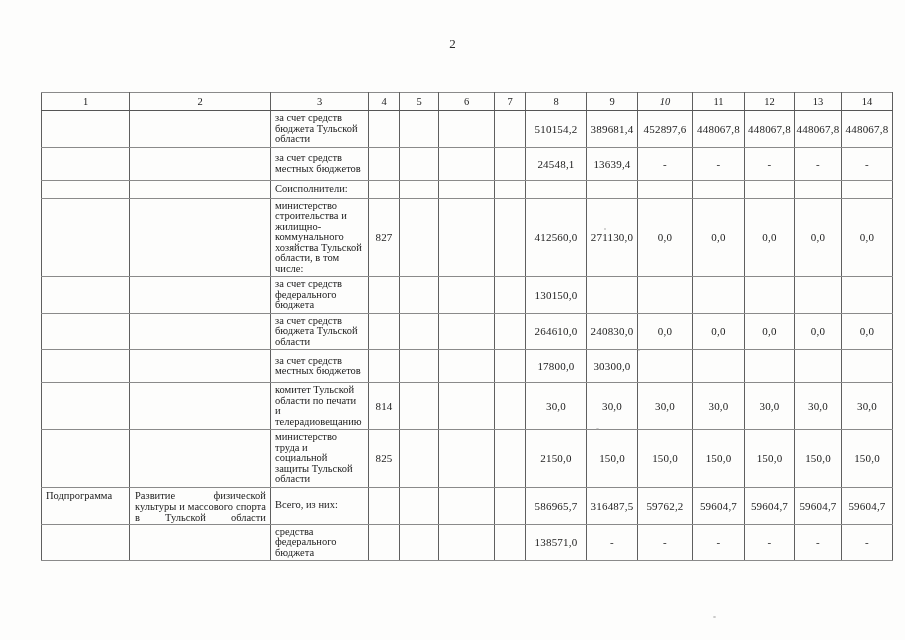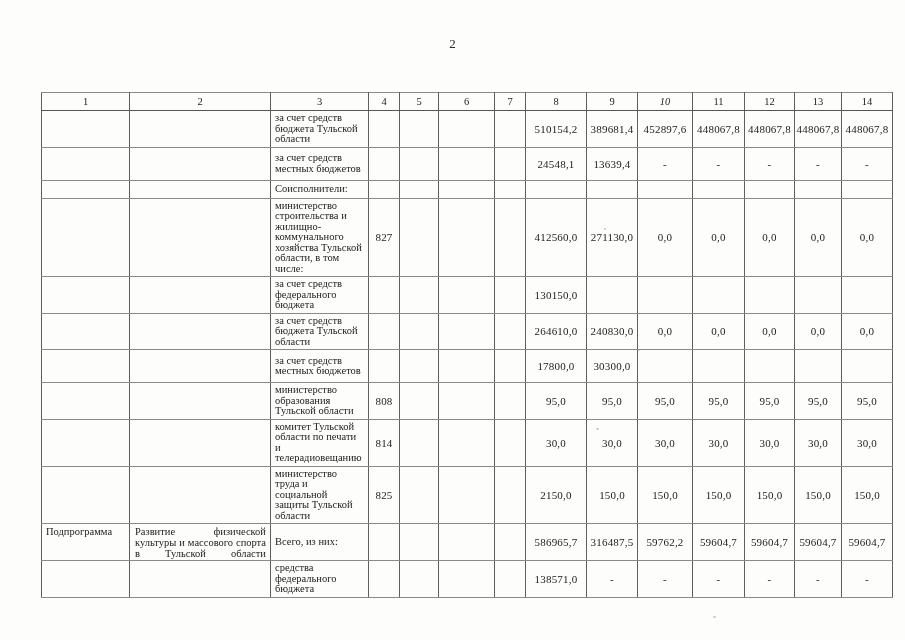--- a/index.html
+++ b/index.html
@@ -230,36 +230,20 @@
           <td class="c5"></td>
           <td class="c6"></td>
           <td class="c7">17800,0</td>
           <td class="c8">30300,0</td>
           <td class="c9"></td>
           <td class="c10"></td>
           <td class="c11"></td>
           <td class="c12"></td>
           <td class="c13"></td>
         </tr>
-        <tr style="height: 33px;">
-          <td class="c0"></td>
-          <td class="c1"></td>
-          <td class="c2">министерство образования Тульской области</td>
-          <td class="c3">808</td>
-          <td class="c4"></td>
-          <td class="c5"></td>
-          <td class="c6"></td>
-          <td class="c7">95,0</td>
-          <td class="c8">95,0</td>
-          <td class="c9">95,0</td>
-          <td class="c10">95,0</td>
-          <td class="c11">95,0</td>
-          <td class="c12">95,0</td>
-          <td class="c13">95,0</td>
-        </tr>
         <tr style="height: 43px;">
           <td class="c0"></td>
           <td class="c1"></td>
           <td class="c2">комитет Тульской области по печати и телерадиовещанию</td>
           <td class="c3">814</td>
           <td class="c4"></td>
           <td class="c5"></td>
           <td class="c6"></td>
           <td class="c7">30,0</td>
           <td class="c8">30,0</td>

